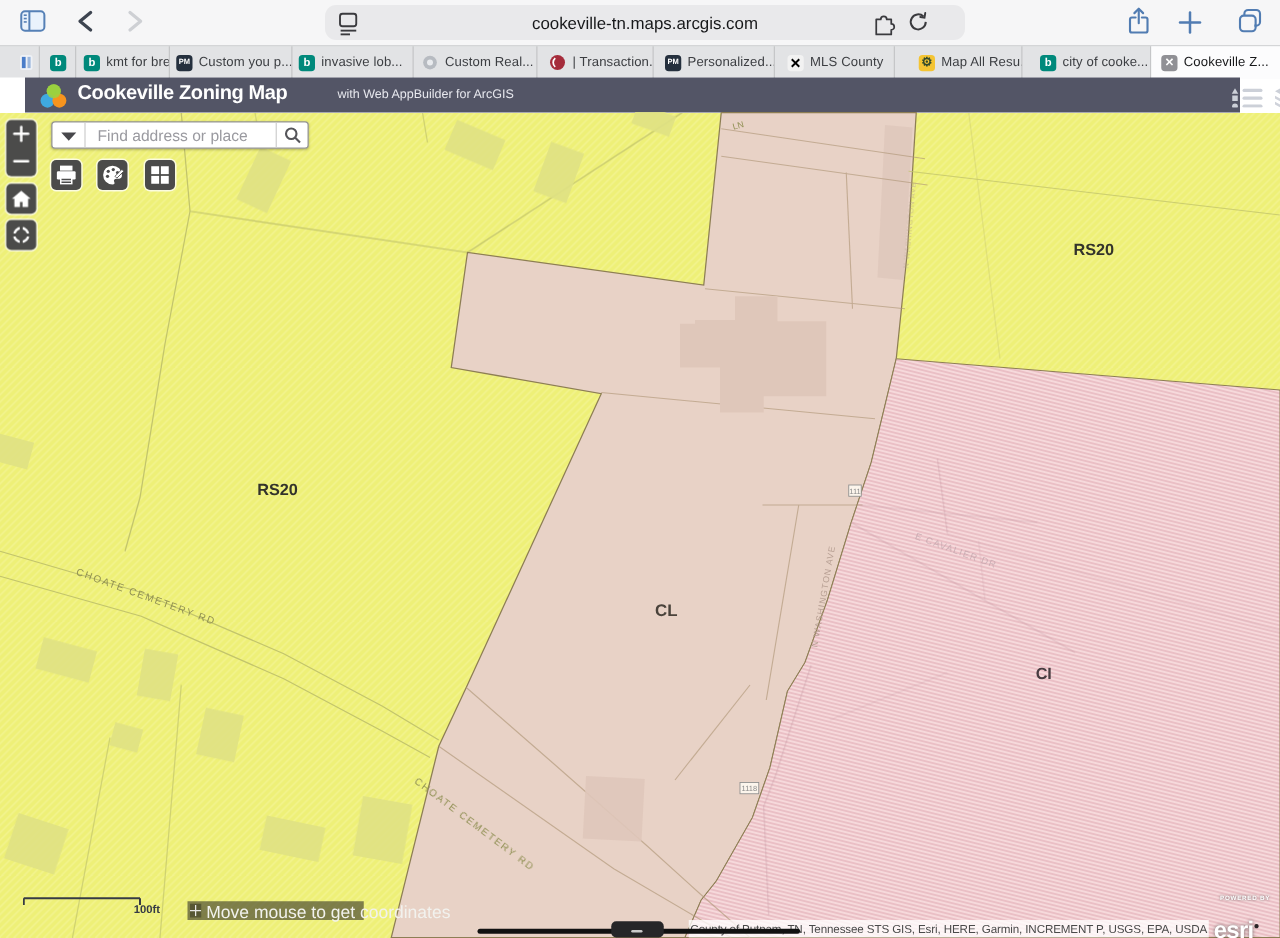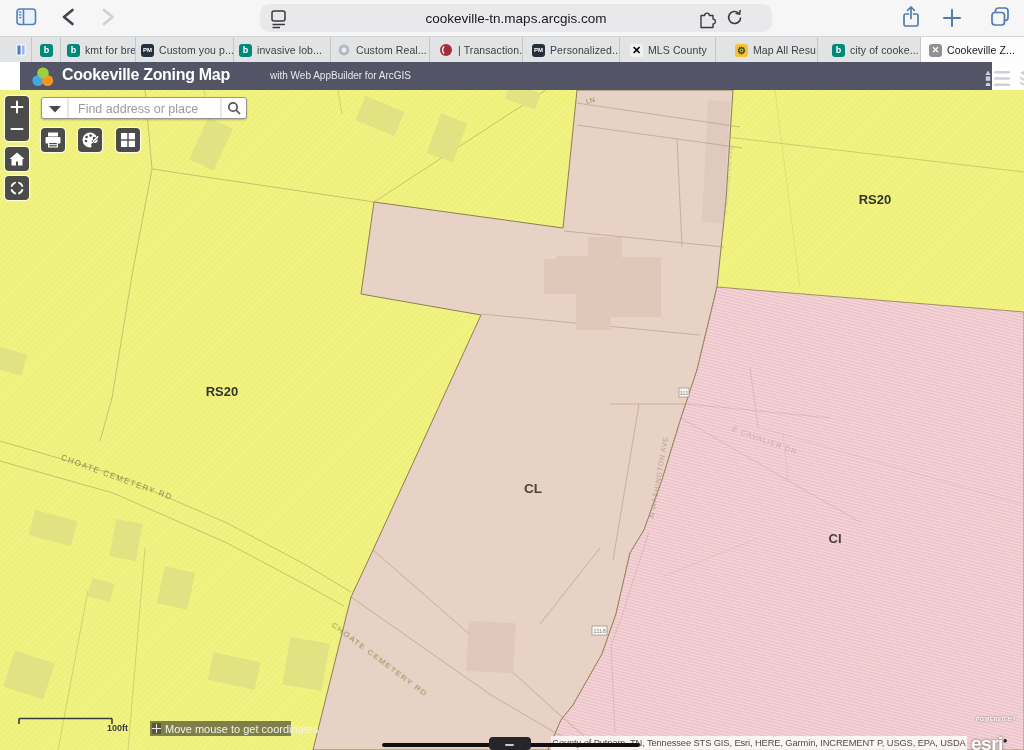--- a/index.html
+++ b/index.html
@@ -24,21 +24,21 @@
   #zoompill{left:5px;top:96px;width:24px;height:45px;}
   #homebtn{left:5px;top:147px;width:24px;height:24px;}
   #locbtn{left:5px;top:176px;width:24px;height:24px;}
   #printbtn{left:41px;top:128px;width:24px;height:24px;}
   #palbtn{left:78px;top:128px;width:24px;height:24px;}
   #gridbtn{left:116px;top:128px;width:24px;height:24px;}
   #searchbox{position:absolute;left:41px;top:97px;width:206px;height:22px;background:#fff;border:1px solid #959595;border-radius:3px;box-sizing:border-box;box-shadow:0 1px 2px rgba(0,0,0,.25);}
   #searchbox .ph{position:absolute;left:36px;top:4px;font-size:12.5px;color:#9a9aa0;}
   #coordbadge{position:absolute;left:150px;top:721px;width:141px;height:15px;background:rgba(72,72,48,.68);display:flex;align-items:center;}
   #coordbadge .ic{width:11px;height:11px;margin-left:2px;background:rgba(40,40,25,.45);display:flex;align-items:center;justify-content:center;}
-  #coordbadge .t{color:#f2f2ee;font-size:11px;margin-left:4px;white-space:nowrap;}
+  #coordbadge .t{color:#f2f2ee;font-size:14px;margin-left:4px;white-space:nowrap;}
   #attrib{position:absolute;left:551px;top:736px;width:416px;height:14px;background:rgba(255,255,255,.78);color:#4a4a4a;font-size:9.3px;white-space:nowrap;letter-spacing:-.1px;display:flex;align-items:center;justify-content:center;}
   #esrilogo{position:absolute;left:971px;top:716px;color:#fff;}
   #blackline{position:absolute;left:382px;top:743px;width:258px;height:4px;background:#111;border-radius:2px;}
   #homeind{position:absolute;left:489px;top:737px;width:42px;height:13px;background:#262628;border-radius:4px;}
   #homeind:after{content:"";position:absolute;left:16px;top:7px;width:9px;height:2px;background:#c9c9c9;border-radius:1px;}
   #scalebar{position:absolute;left:18px;top:713px;}
 </style>
 </head>
 <body>
 

